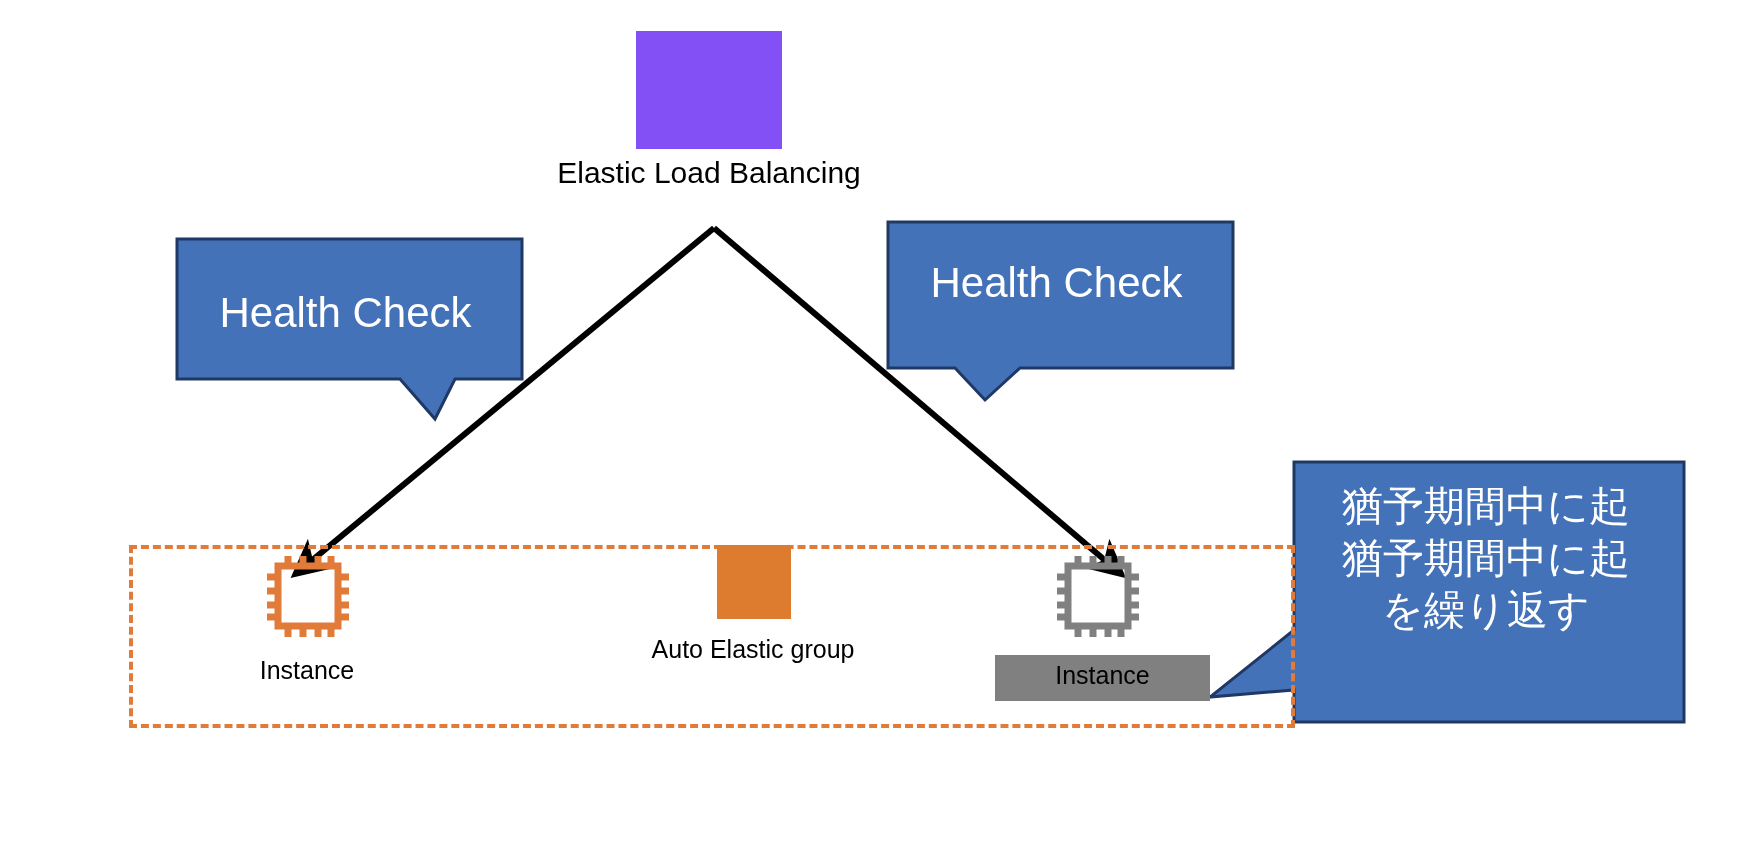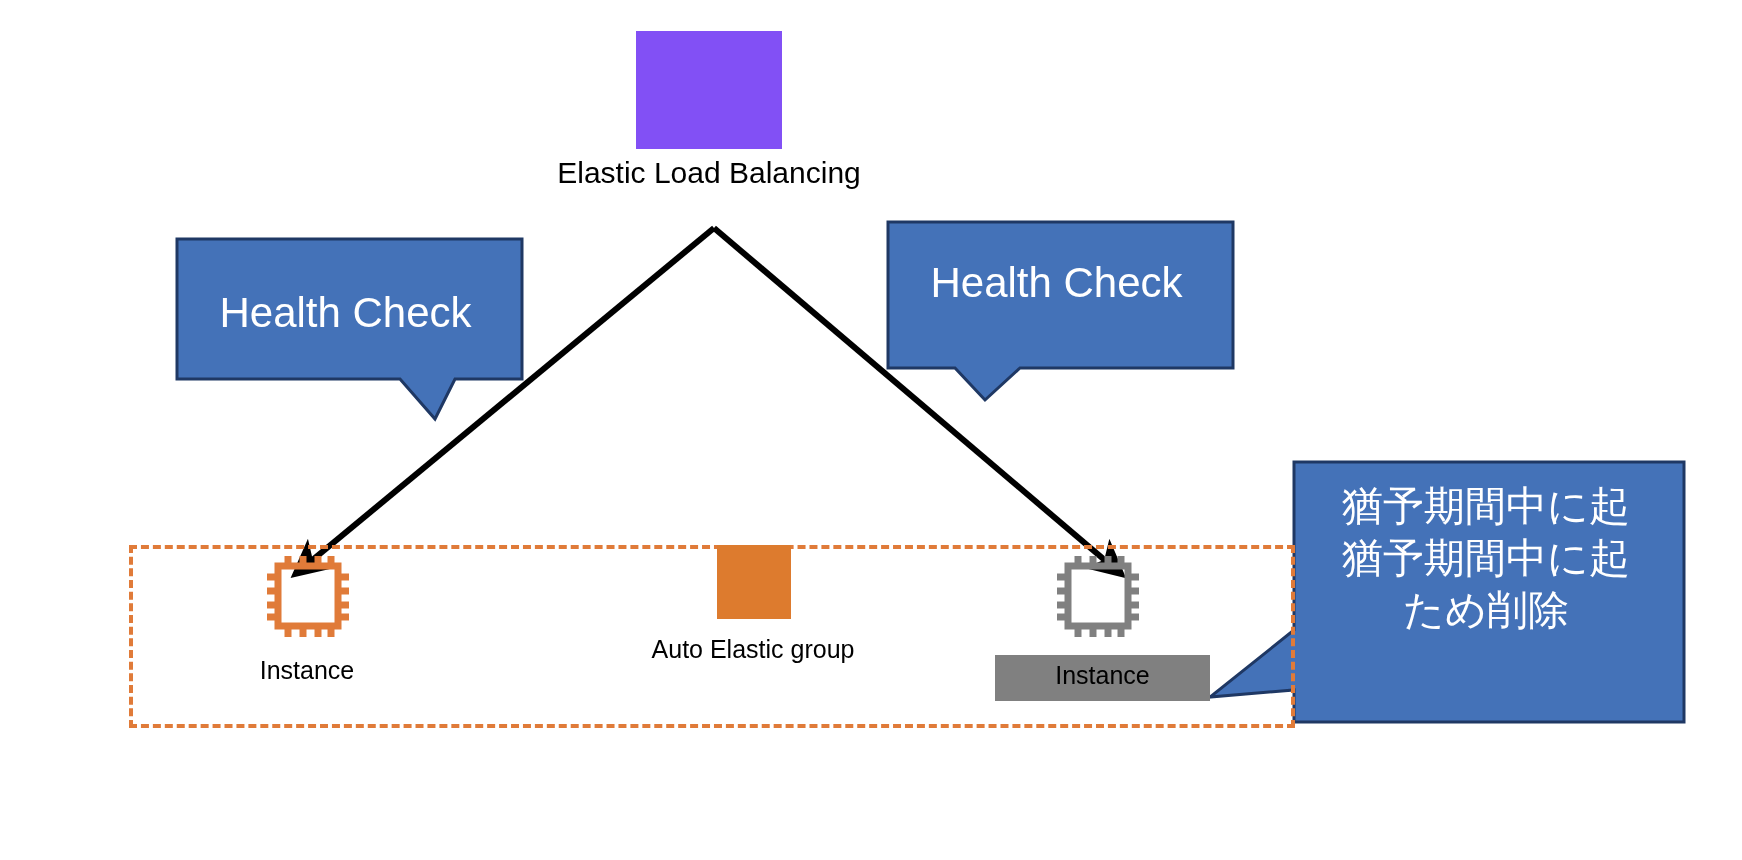--- a/index.html
+++ b/index.html
@@ -226,21 +226,21 @@
   </div>
 
   <div id="hc-right-wrap" class="callout-box">
     <div id="hc-right-text" class="callout-text">Health Check</div>
   </div>
 
   <div id="jp-callout-wrap">
     <div id="jp-text">
       <div>猶予期間中に起</div>
       <div>猶予期間中に起</div>
-      <div>ため削除</div>
+      <div>を繰り返す</div>
     </div>
   </div>
 
   <div id="inst-left" class="node">
     <div id="inst-left-label" class="node-label">Instance</div>
   </div>
 
   <div id="asg-node" class="node">
     <div id="asg-icon"></div>
     <div id="asg-label" class="node-label">Auto Elastic group</div>

